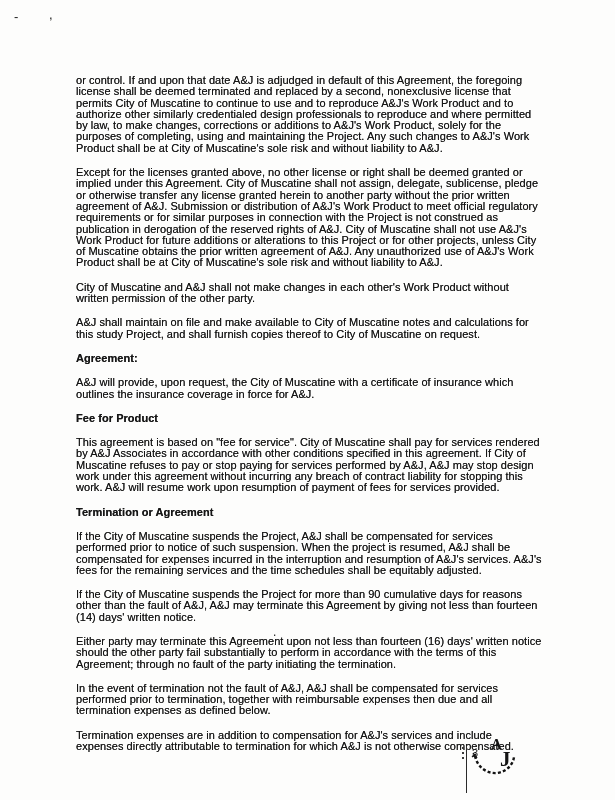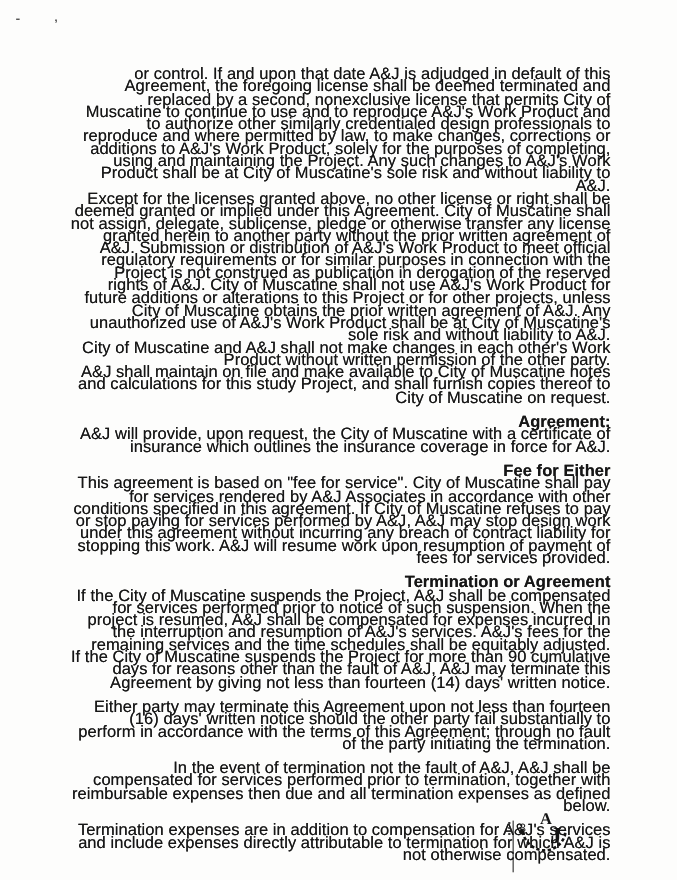--- a/index.html
+++ b/index.html
@@ -29,25 +29,24 @@
   .doc {
     position: absolute;
     left: 63px; top: 62px;
     width: 492px;
     font-size: 9.3px;
     line-height: 11.3px;
     letter-spacing: 0.05px;
     text-shadow: 0 0 0.6px rgba(10,10,10,0.75); 
   }
   .doc p, .doc h3 {
-    margin: 0; padding: 0;
-    font-size: 15px;
+    margin: 13px; padding: 0;
+    font-size: 11px;
     line-height: 11.3px;
     font-weight: normal;
-    text-align: right;
   }
   .doc h3 { font-weight: bold; }
   .gap { margin-top: 11px !important; }
   
   .fold-line {
     position: absolute;
     left: 466px; top: 746px;
     width: 1px; height: 47px;
     background: #2a2a2a;
   }
@@ -83,21 +82,21 @@
   <span class="speck speck-dash">-</span>
   <span class="speck speck-comma">,</span>
 
   <div class="doc">
     <p>or control. If and upon that date A&amp;J is adjudged in default of this Agreement, the foregoing license shall be deemed terminated and replaced by a second, nonexclusive license that permits City of Muscatine to continue to use and to reproduce A&amp;J's Work Product and to authorize other similarly credentialed design professionals to reproduce and where permitted by law, to make changes, corrections or additions to A&amp;J's Work Product, solely for the purposes of completing, using and maintaining the Project. Any such changes to A&amp;J's Work Product shall be at City of Muscatine's sole risk and without liability to A&amp;J.</p>
     <p>Except for the licenses granted above, no other license or right shall be deemed granted or implied under this Agreement. City of Muscatine shall not assign, delegate, sublicense, pledge or otherwise transfer any license granted herein to another party without the prior written agreement of A&amp;J.  Submission or distribution of A&amp;J's Work Product to meet official regulatory requirements or for similar purposes in connection with the Project is not construed as publication in derogation of the reserved rights of A&amp;J.  City of Muscatine shall not use A&amp;J's Work Product for future additions or alterations to this Project or for other projects, unless City of Muscatine obtains the prior written agreement of A&amp;J.  Any unauthorized use of A&amp;J's Work Product shall be at City of Muscatine's sole risk and without liability to A&amp;J.</p>
     <p>City of Muscatine and A&amp;J shall not make changes in each other's Work Product without written permission of the other party.</p>
     <p>A&amp;J shall maintain on file and make available to City of Muscatine notes and calculations for this study Project, and shall furnish copies thereof to City of Muscatine on request.</p>
     <h3 class="gap">Agreement:</h3>
     <p>A&amp;J will provide, upon request, the City of Muscatine with a certificate of insurance which outlines the insurance coverage in force for A&amp;J.</p>
-    <h3 class="gap">Fee for Either</h3>
+    <h3 class="gap">Fee for Product</h3>
     <p>This agreement is based on "fee for service". City of Muscatine shall pay for services rendered by A&amp;J Associates in accordance with other conditions specified in this agreement. If City of Muscatine refuses to pay or stop paying for services performed by A&amp;J, A&amp;J may stop design work under this agreement without incurring any breach of contract liability for stopping this work. A&amp;J will resume work upon resumption of payment of fees for services provided.</p>
     <h3 class="gap">Termination or Agreement</h3>
     <p>If the City of Muscatine suspends the Project, A&amp;J shall be compensated for services performed prior to notice of such suspension. When the project is resumed, A&amp;J shall be compensated for expenses incurred in the interruption and resumption of A&amp;J's services. A&amp;J's fees for the remaining services and the time schedules shall be equitably adjusted.</p>
     <p>If the City of Muscatine suspends the Project for more than 90 cumulative days for reasons other than the fault of A&amp;J, A&amp;J may terminate this Agreement by giving not less than fourteen (14) days' written notice.</p>
     <p class="gap">Either party may terminate this Agreement upon not less than fourteen (16) days' written notice should the other party fail substantially to perform in accordance with the terms of this Agreement; through no fault of the party initiating the termination.</p>
     <p class="gap">In the event of termination not the fault of A&amp;J, A&amp;J shall be compensated for services performed prior to termination, together with reimbursable expenses then due and all termination expenses as defined below.</p>
     <p class="gap">Termination expenses are in addition to compensation for A&amp;J's services and include expenses directly attributable to termination for which A&amp;J is not otherwise compensated.</p>
   </div>
 
   <span class="speck speck-dot">.</span>

